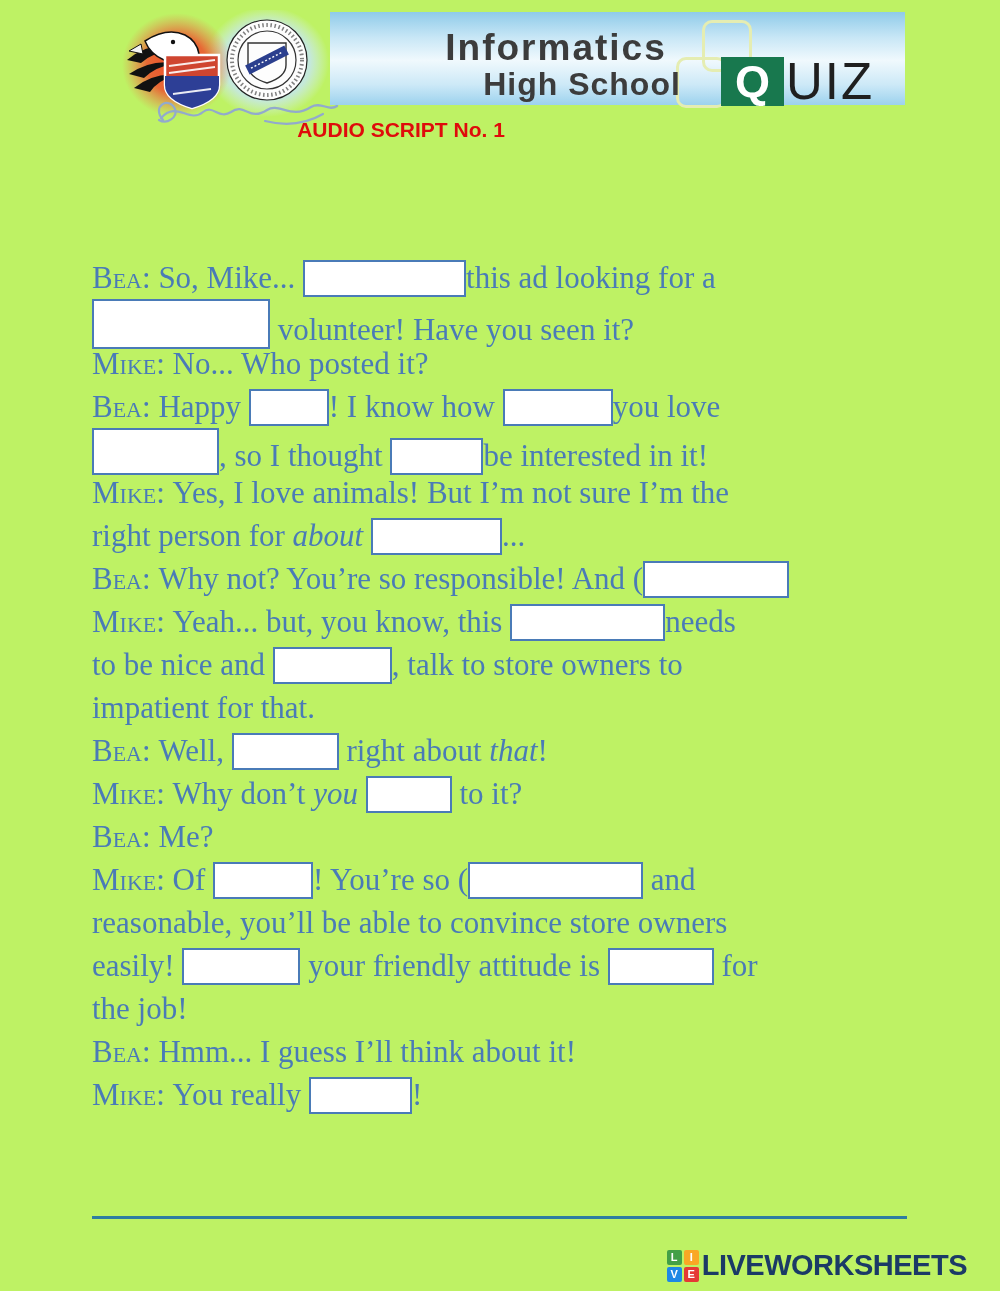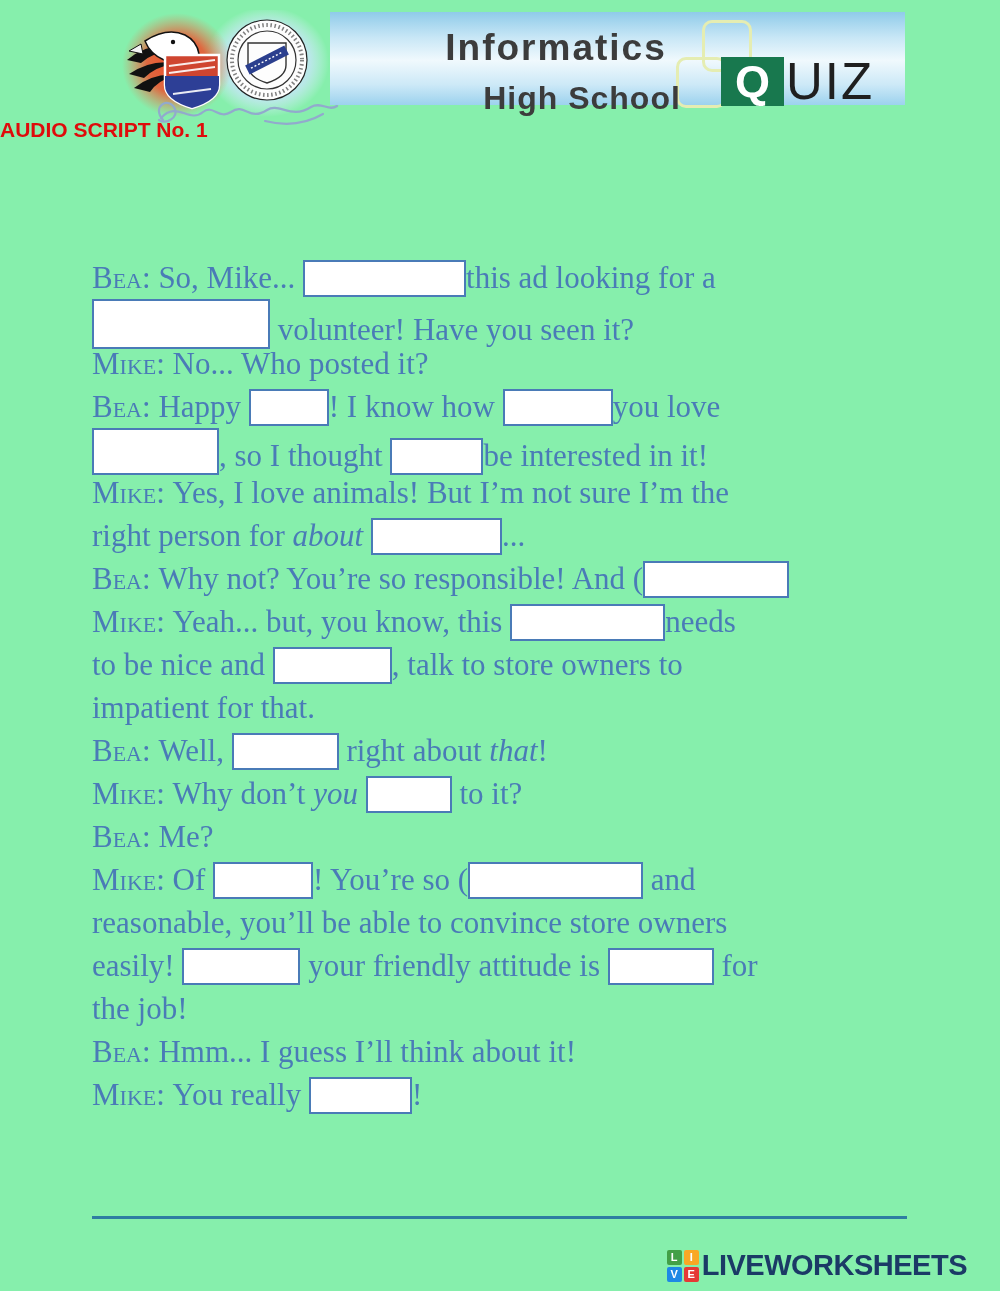--- a/index.html
+++ b/index.html
@@ -1,36 +1,36 @@
 <!DOCTYPE html>
 <html style="--text-blue: #4a7bb7; --title-red: #df0b0b; --rule-teal: #2e7da1; --brand-navy: #1b3a66; --quiz-green: #18784e;"><head>
 <meta charset="utf-8">
 <style>
   html,body{margin:0;padding:0;background:#ffffff;}
-  .page{position:relative;width:1000px;height:1291px;background:#86efac;overflow:hidden;
+  .page{position:relative;width:1000px;height:1291px;background:#bef264;overflow:hidden;
         font-family:"Liberation Serif", serif;}
 
   
   .logo-left{position:absolute;left:115px;top:10px;width:235px;height:125px;}
   .banner{position:absolute;left:330px;top:12px;width:575px;height:93px;
           background:linear-gradient(180deg,#8fcbe9 0%,#c9e7f6 28%,#f0f9fd 52%,#cde9f7 78%,#9cd2ee 100%);}
   .school-name{position:absolute;left:96px;top:17px;width:260px;text-align:center;
                font-family:"Liberation Sans",sans-serif;font-weight:bold;color:#3c3c3c;line-height:1.0;}
   .school-line1{font-size:37px;letter-spacing:2px;}
-  .school-line2{font-size:32px;letter-spacing:1px;padding-left:52px;margin-top:16px;}
+  .school-line2{font-size:32px;letter-spacing:1px;padding-left:52px;margin-top:2px;}
   .decor-sq{position:absolute;border:3px solid #e5edb2;border-radius:10px;background:transparent;}
   .sq1{left:372px;top:8px;width:44px;height:46px;}
   .sq2{left:346px;top:45px;width:45px;height:45px;}
   .quiz{position:absolute;left:391px;top:44px;display:flex;align-items:center;}
   .quiz-q{width:63px;height:49px;background:var(--quiz-green,#18784e);color:#fff;
           font-family:"Liberation Sans",sans-serif;font-weight:bold;font-size:45px;
           display:flex;align-items:center;justify-content:center;}
   .quiz-rest{font-family:"Liberation Sans",sans-serif;font-weight:normal;font-size:51px;
              color:#1f1f1f;letter-spacing:2px;line-height:1;margin-left:2px;}
-  .audio-title{position:absolute;left:0;top:118px;width:802px;text-align:left;
+  .audio-title{position:absolute;left:0;top:118px;width:802px;text-align:center;
                font-family:"Liberation Sans",sans-serif;font-weight:bold;font-size:21px;
                color:var(--title-red,#df0b0b);}
 
   
   .dialogue{position:absolute;left:92px;top:256px;width:820px;
             font-size:31px;line-height:43px;color:var(--text-blue,#4a7bb7);}
   .line{white-space:nowrap;height:43px;}
   .speaker{font-variant:small-caps;}
   .em{font-style:italic;}
   .blank{display:inline-block;box-sizing:border-box;border:2px solid var(--text-blue,#4a7bb7);

